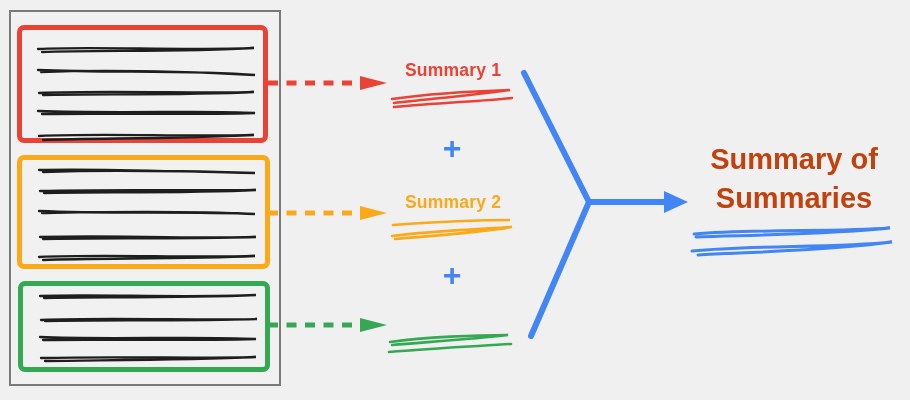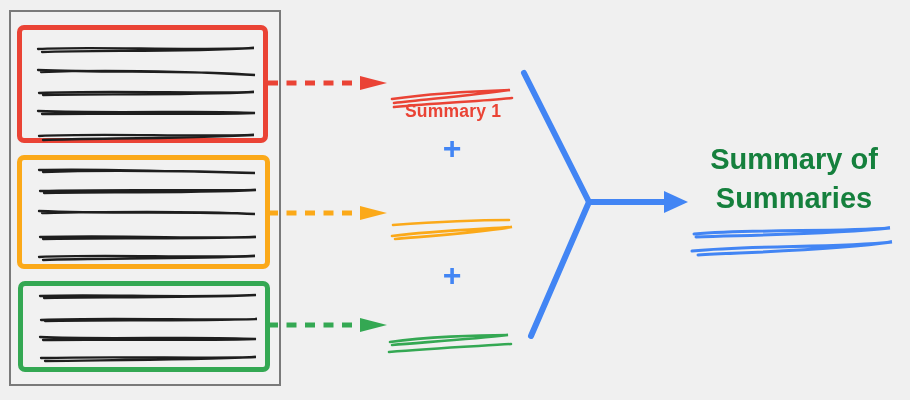--- a/index.html
+++ b/index.html
@@ -17,36 +17,36 @@
   .sec-orange{left:6px;top:143px;width:253px;height:114px;border:5px solid #fba919;}
   .sec-green {left:7px;top:269px;width:252px;height:91px;border:5px solid #34a853;}
   .ink-line{position:absolute;left:12px;}
   .ink-line path{fill:none;stroke:#1e1e1e;stroke-width:2.3;stroke-linecap:round;}
   
   .darrow{position:absolute;left:266px;width:128px;height:18px;}
   .darrow .shaft{stroke-width:5;fill:none;}
   .c-red{color:#ea4335;} .c-orange{color:#fba919;} .c-green{color:#34a853;}
   .slabel{
     position:absolute;left:385px;width:136px;text-align:center;
-    font-size:17.5px;font-weight:700;letter-spacing:.2px;margin-top:41px;
+    font-size:17.5px;font-weight:700;letter-spacing:.2px;
   }
   .uscribble{position:absolute;}
   .uscribble path{fill:none;stroke:currentColor;stroke-width:2.6;stroke-linecap:round;}
   .plus{
     position:absolute;left:432px;width:40px;text-align:center;
     font-size:32px;font-weight:700;color:#4285f4;line-height:32px;
   }
   
   .merge{position:absolute;left:510px;top:60px;}
   .merge path{fill:none;stroke:#4285f4;stroke-width:6;stroke-linecap:round;stroke-linejoin:round;}
   .merge polygon{fill:#4285f4;}
   
   .result{
     position:absolute;left:694px;top:140px;width:200px;text-align:center;
-    font-size:29px;font-weight:700;line-height:39px;color:#15803d;
+    font-size:29px;font-weight:700;line-height:39px;color:#c2410c;
   }
   .result-scribble{position:absolute;left:685px;top:224px;}
   .result-scribble path{fill:none;stroke:#4285f4;stroke-width:3;stroke-linecap:round;}
 </style>
 </head>
 <body>
 
 <div class="stage">
 
   <div class="doc">
@@ -112,20 +112,21 @@
     <path d="M5 13 C 40 8 92 5 123 4 C 88 9 42 13 7 17"></path>
     <path d="M7 21 C 48 17 96 15 125 12"></path>
   </svg>
 
   <div class="plus" style="top:132px">+</div>
 
   <svg class="darrow c-orange" style="top:204px" viewBox="0 0 128 18">
     <line class="shaft" x1="2" y1="9" x2="94" y2="9" stroke="currentColor" stroke-dasharray="10 8.5"></line>
     <polygon points="94,2 121,9 94,16" fill="currentColor"></polygon>
   </svg>
+  <div class="slabel c-orange" style="top:192px">Summary 2</div>
   <svg class="uscribble c-orange" style="left:387px;top:216px" width="128" height="28" viewBox="0 0 128 28">
     <path d="M6 9 C 48 6 100 4 122 4"></path>
     <path d="M5 20 C 44 15 96 13 125 11 C 88 17 42 20 8 23"></path>
   </svg>
 
   <div class="plus" style="top:259px">+</div>
 
   <svg class="darrow c-green" style="top:316px" viewBox="0 0 128 18">
     <line class="shaft" x1="2" y1="9" x2="94" y2="9" stroke="currentColor" stroke-dasharray="10 8.5"></line>
     <polygon points="94,2 121,9 94,16" fill="currentColor"></polygon>

